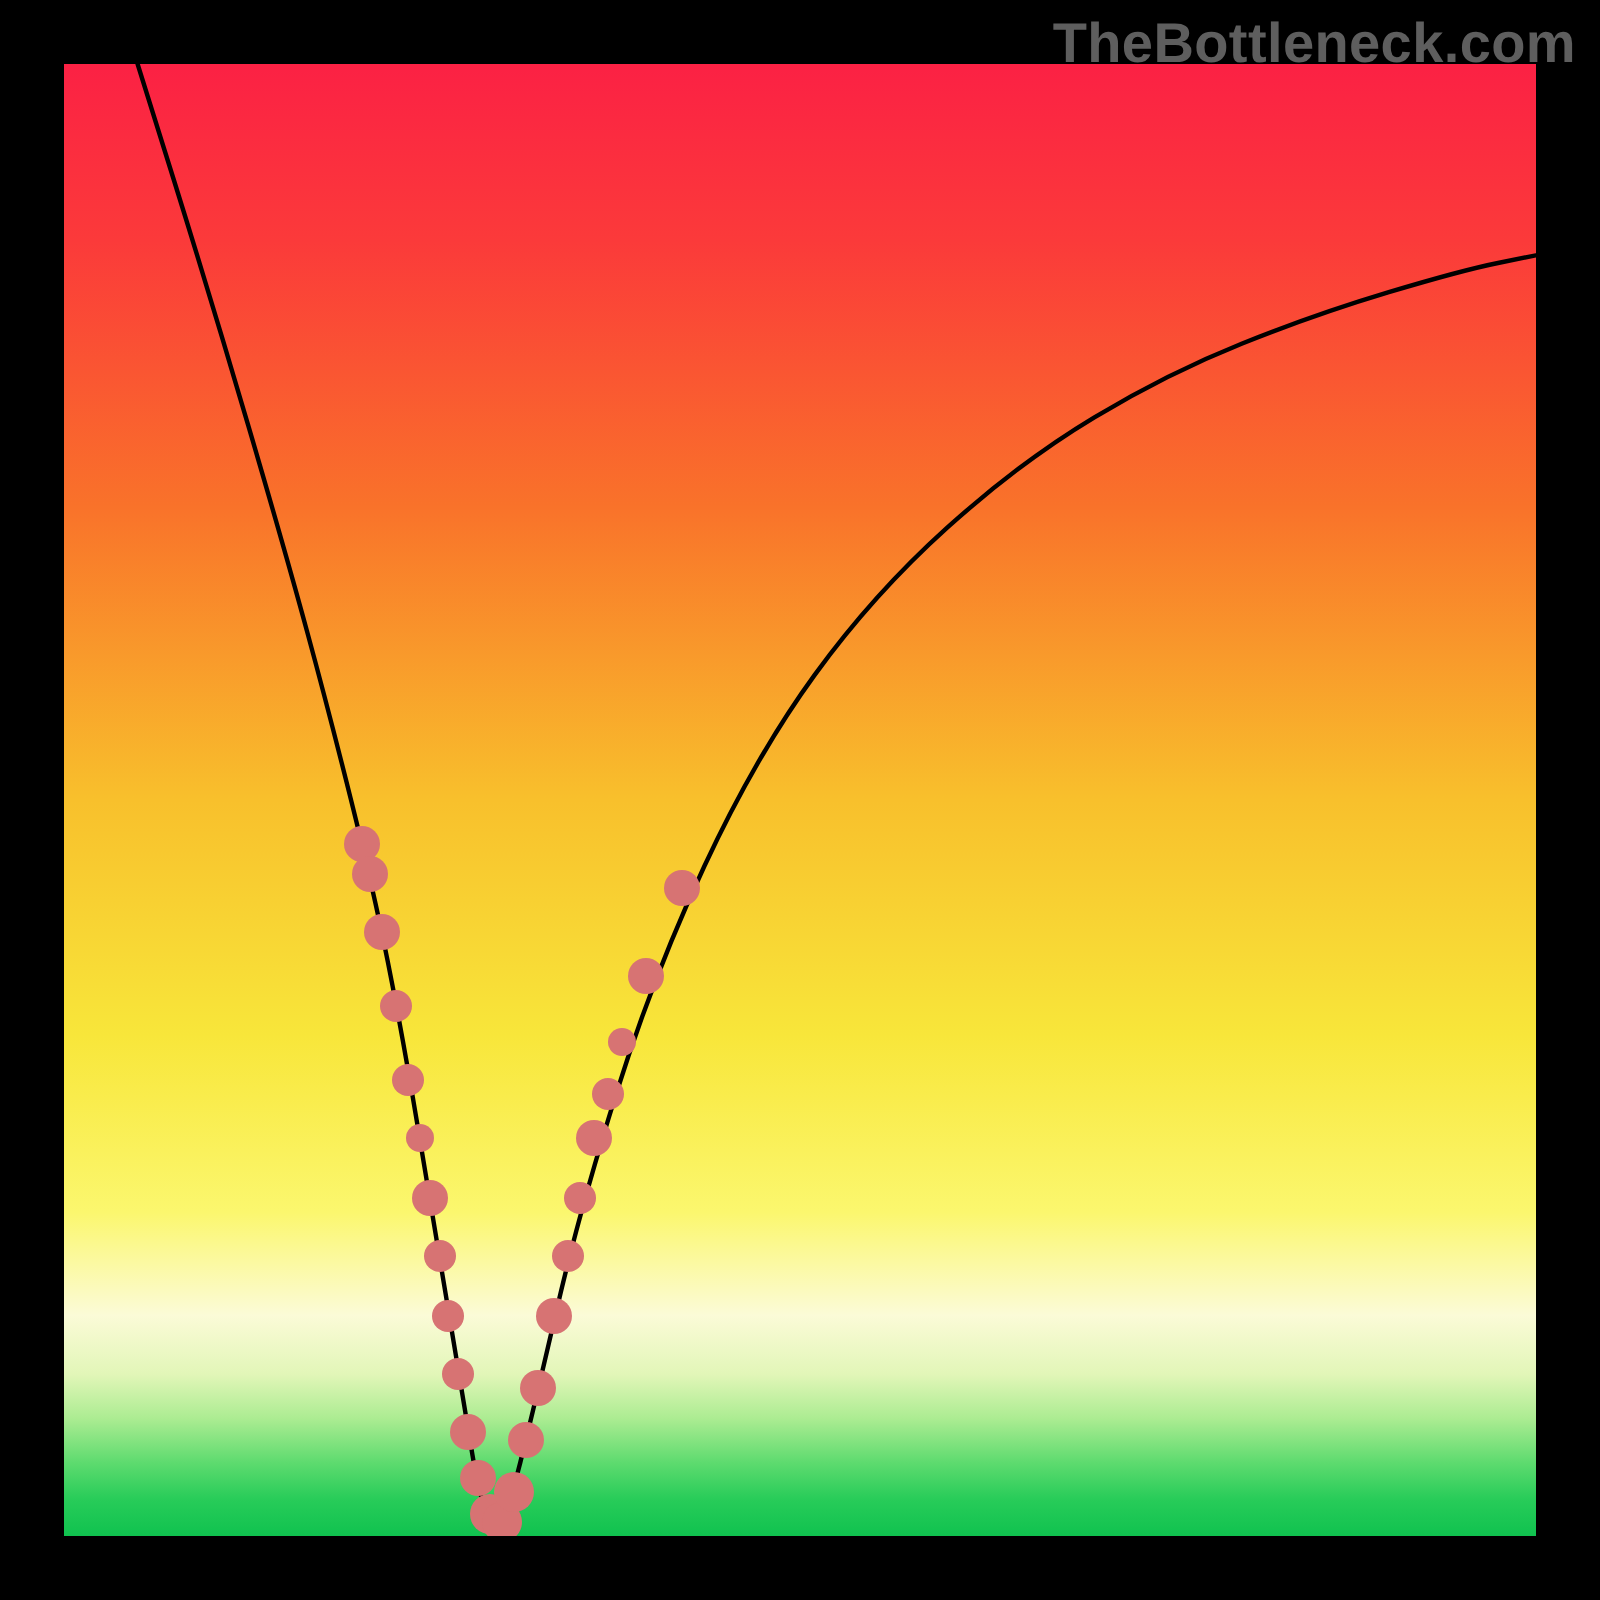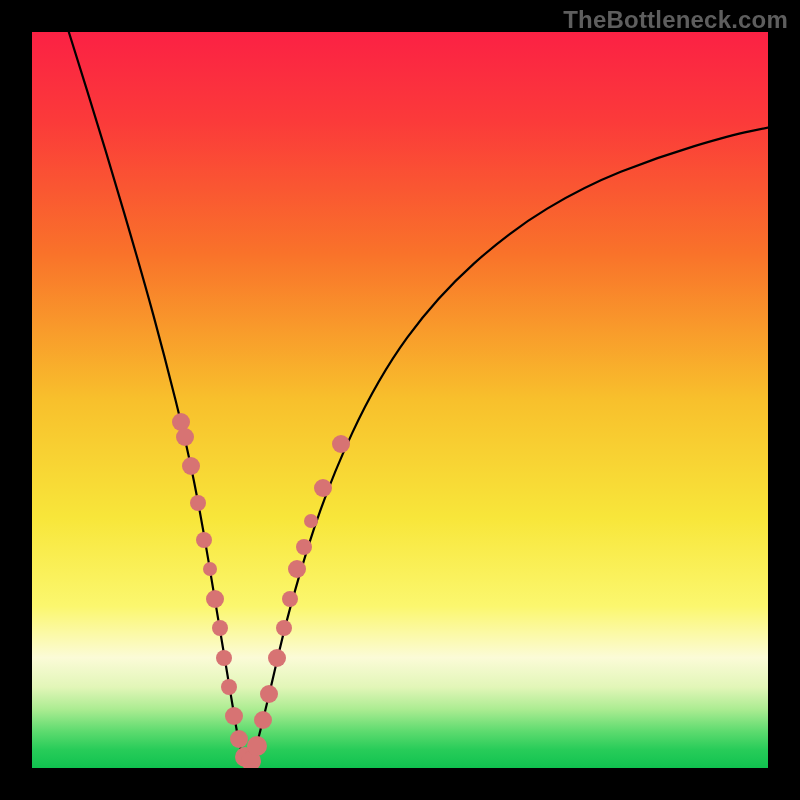--- a/index.html
+++ b/index.html
@@ -50,21 +50,21 @@
   .scatter-dot {
     position: absolute;
     border-radius: 50%;
     transform: translate(-50%, -50%);
   }
   #watermark {
     position: absolute;
     top: 6px;
     right: 12px;
     color: #5e5e5e;
-    font-size: 24px;
+    font-size: 28px;
     font-weight: 600;
     letter-spacing: 0.2px;
     pointer-events: none;
   }
 </style>
 </head>
 <body>
 
 <div id="stage">
 

